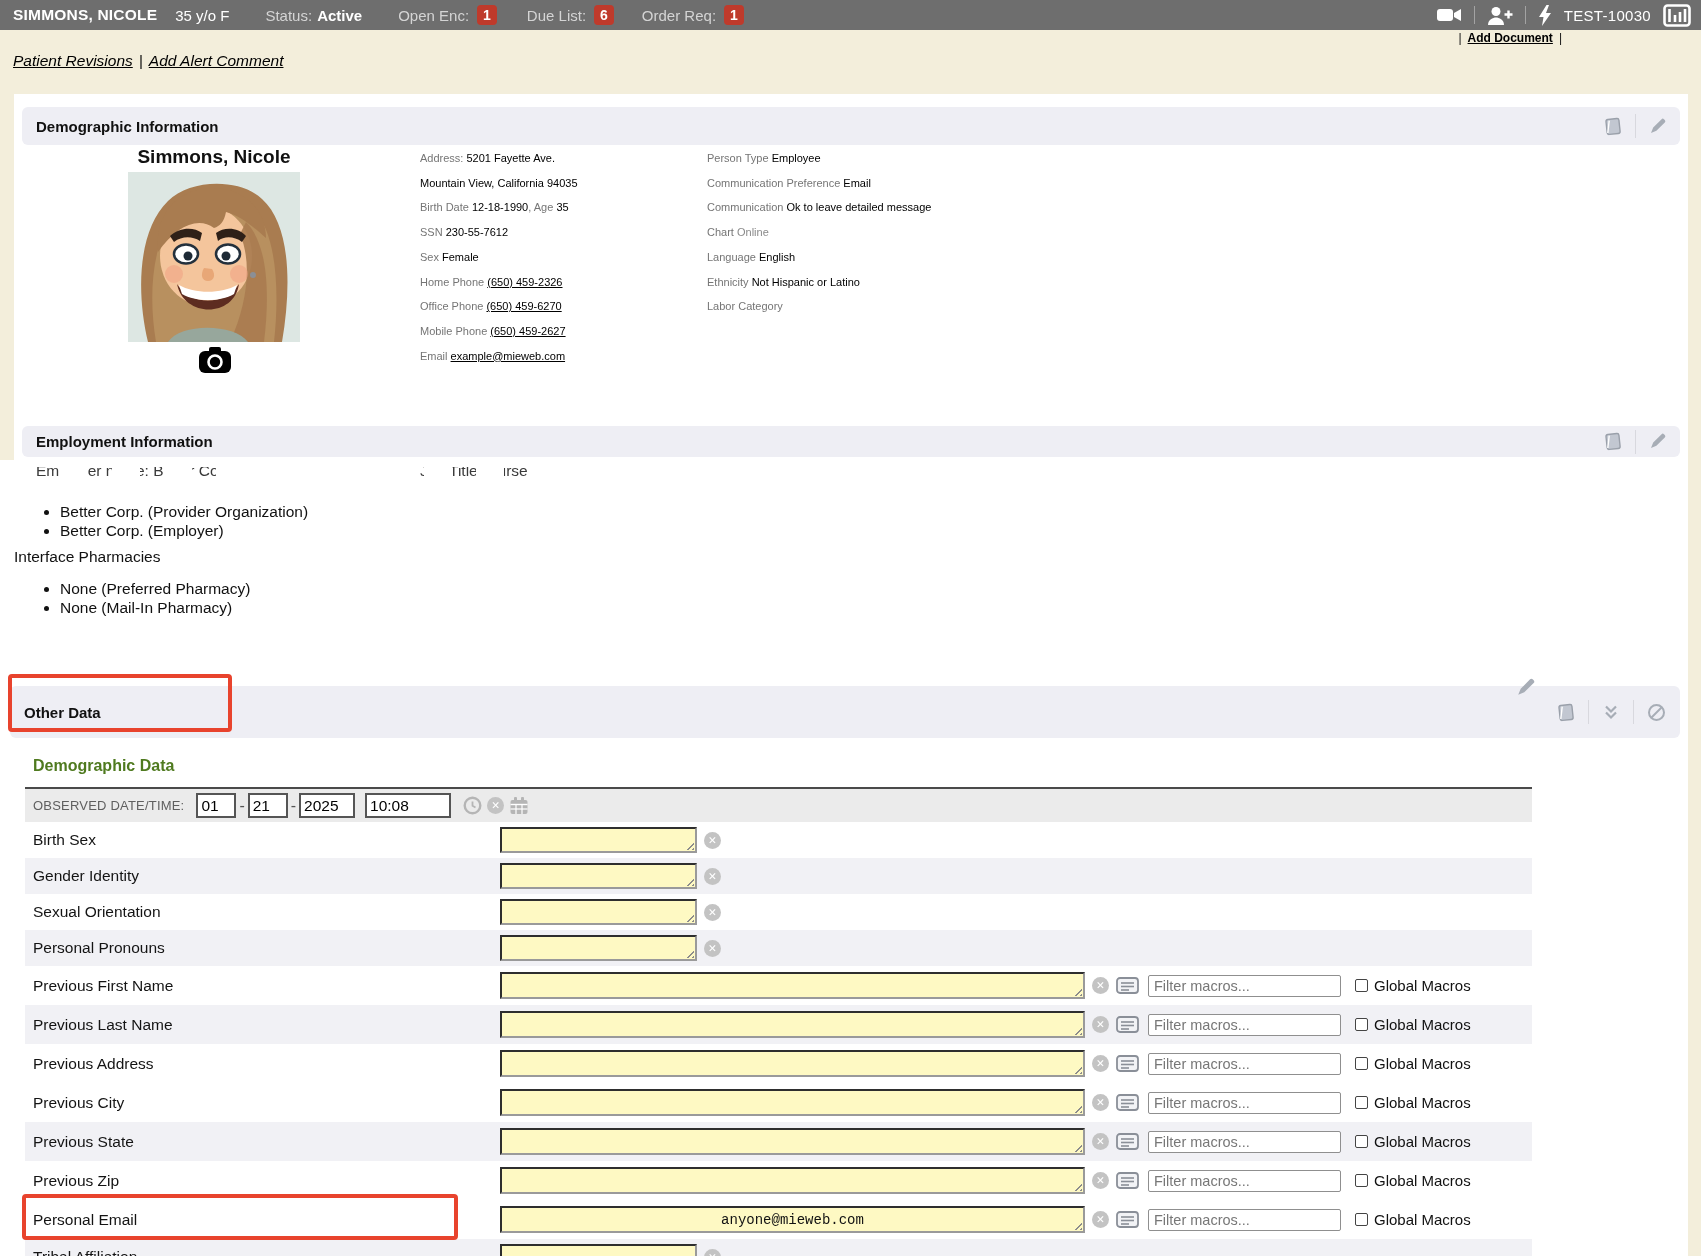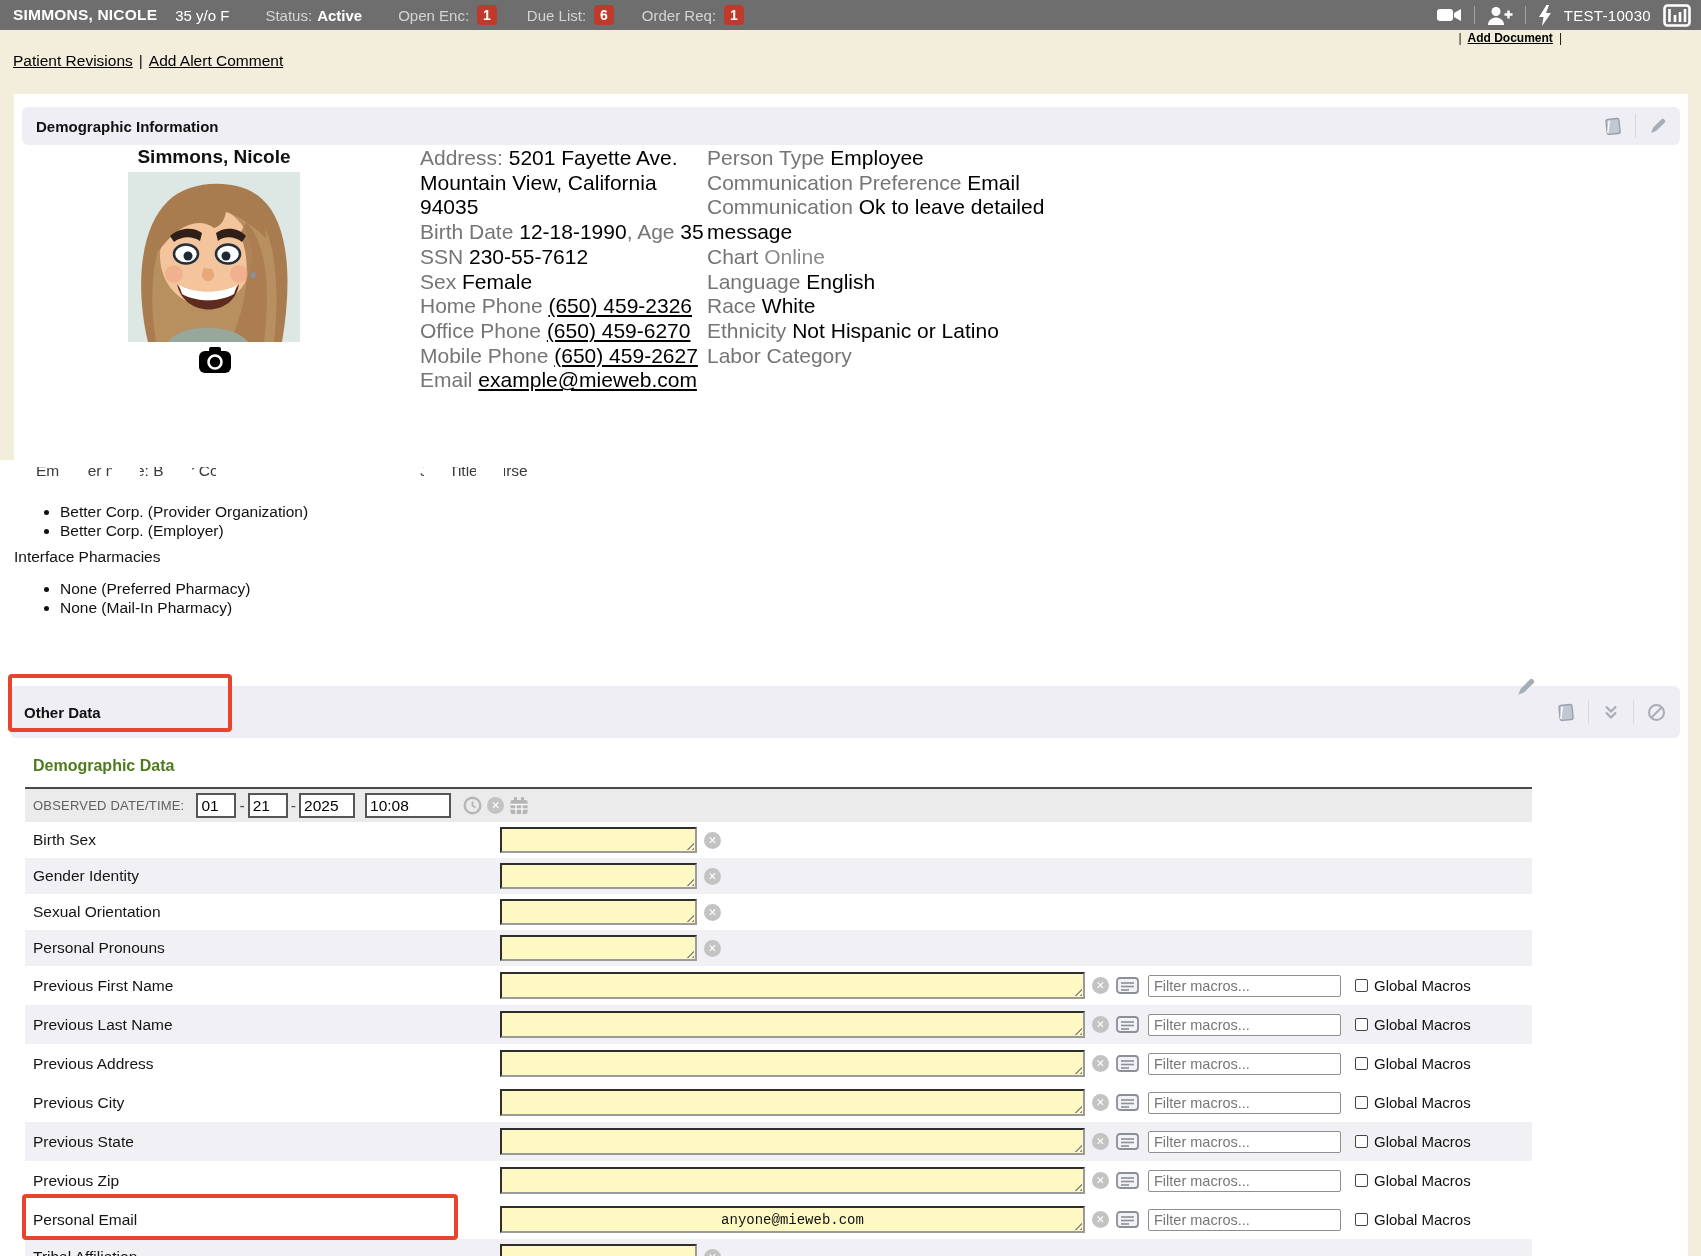--- a/index.html
+++ b/index.html
@@ -29,39 +29,39 @@
   
   .beige{position:absolute;background:var(--beige);}
   #beige-top{left:0;top:30px;width:1701px;height:64px;}
   #beige-left{left:0;top:94px;width:14px;height:366px;}
   #beige-right{left:1688px;top:30px;width:13px;height:1226px;}
 
   
   #add-doc-row{position:absolute;top:31px;right:133px;font-size:12px;font-weight:bold;}
   #add-doc-row .pipe{font-weight:normal;padding:0 6px;}
   a.plain-link{color:#000;text-decoration:underline;cursor:pointer;}
-  #chart-links{position:absolute;left:13px;top:52px;font-size:15.5px;}
+  #chart-links{position:absolute;left:13px;top:52px;font-size:15.5px;font-style:italic;}
   #chart-links .pipe{padding:0 6px;}
 
   
   .section-header{position:absolute;background:var(--section-bg);border-radius:6px;
     display:flex;align-items:center;font-weight:bold;font-size:15px;padding:0 14px;}
   .sh-icons{margin-left:auto;display:flex;align-items:center;gap:13px;}
   .sh-div{width:1px;height:24px;background:#d8d8de;}
   #demo-header{left:22px;top:107px;width:1658px;height:38px;}
   #emp-header{left:22px;top:426px;width:1658px;height:31px;}
   #other-header{left:10px;top:686px;width:1670px;height:52px;}
 
   
   #patient-name{position:absolute;left:94px;top:146px;width:240px;text-align:center;
     font-weight:bold;font-size:19px;}
   #avatar{position:absolute;left:128px;top:172px;width:172px;height:170px;}
   #camera-btn{position:absolute;left:198px;top:345px;width:34px;height:30px;cursor:pointer;}
 
-  .demo-col{position:absolute;font-size:21px;line-height:24.7px;}
+  .demo-col{position:absolute;font-size:11px;line-height:24.7px;}
   #demo-left{left:420px;top:146px;width:295px;}
   #demo-right{left:707px;top:146px;width:420px;}
   .demo-line .lbl{color:var(--label-gray);}
   .demo-line .val{color:#000;}
   .demo-line .mut{color:#8a8a8a;}
   .demo-line .lnk{color:#000;text-decoration:underline;cursor:pointer;}
 
   
   #emp-partial{position:absolute;left:36px;top:462px;width:1100px;height:24px;font-size:15.5px;
     color:#3a3a3a;overflow:hidden;}
@@ -246,25 +246,41 @@
       <div class="demo-line"><span class="lbl">Office Phone </span><span class="lnk">(650) 459-6270</span></div>
       <div class="demo-line"><span class="lbl">Mobile Phone </span><span class="lnk">(650) 459-2627</span></div>
       <div class="demo-line"><span class="lbl">Email </span><span class="lnk">example@mieweb.com</span></div>
     </div>
   <div id="demo-right" class="demo-col">
       <div class="demo-line"><span class="lbl">Person Type </span><span class="val">Employee</span></div>
       <div class="demo-line"><span class="lbl">Communication Preference </span><span class="val">Email</span></div>
       <div class="demo-line"><span class="lbl">Communication </span><span class="val">Ok to leave detailed message</span></div>
       <div class="demo-line"><span class="lbl">Chart </span><span class="mut">Online</span></div>
       <div class="demo-line"><span class="lbl">Language </span><span class="val">English</span></div>
-      <div class="demo-line"><span class="lbl">Race </span><span class="val">White</span></div>
       <div class="demo-line"><span class="lbl">Ethnicity </span><span class="val">Not Hispanic or Latino</span></div>
       <div class="demo-line"><span class="lbl">Labor Category</span></div>
     </div>
 
+  <div id="emp-header" class="section-header">
+    <span>Employment Information</span>
+    <span class="sh-icons">
+      <span style="display:inline-flex;">
+        <svg width="19" height="19" viewBox="0 0 19 19">
+            <rect x="3.5" y="2" width="13" height="15" rx="2" fill="#c2c7d1" stroke="#9aa0aa" stroke-width="1.4" transform="rotate(-6 10 9)"></rect>
+            <line x1="6.2" y1="3.6" x2="4.8" y2="16" stroke="#fff" stroke-width="1.4"></line>
+          </svg>
+      </span>
+      <span class="sh-div"></span>
+      <span style="display:inline-flex;">
+        <svg width="17" height="17" viewBox="0 0 17 17">
+            <path d="M2 15 l2.2-5.4 L12.6 1.2 a1.6 1.6 0 0 1 2.3 0 l0.9 0.9 a1.6 1.6 0 0 1 0 2.3 L7.4 12.8 z" fill="#a7adb6"></path>
+          </svg>
+      </span>
+    </span>
+  </div>
 
   <div id="emp-partial">
     <span class="frag">Employer name: Better Corp.</span>
     <span class="frag right">Job Title: Nurse</span>
   </div>
 
   <ul id="assoc-list" class="dot-list">
       <li>Better Corp. (Provider Organization)</li>
       <li>Better Corp. (Employer)</li>
     </ul>

